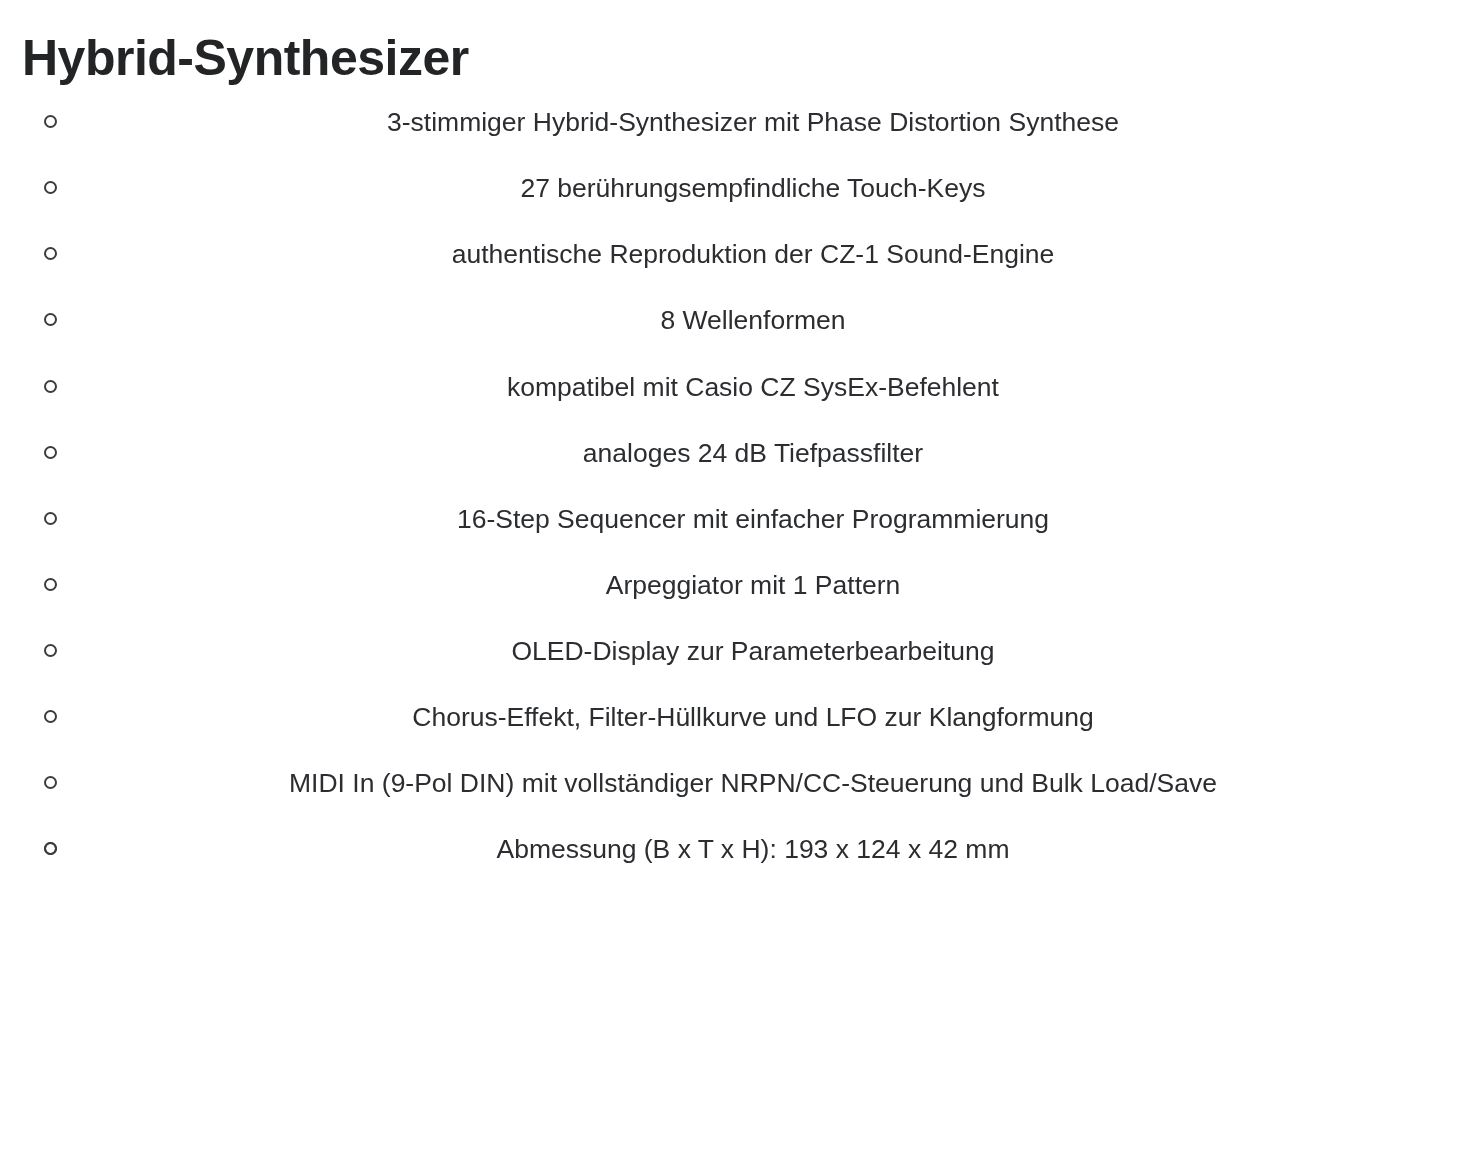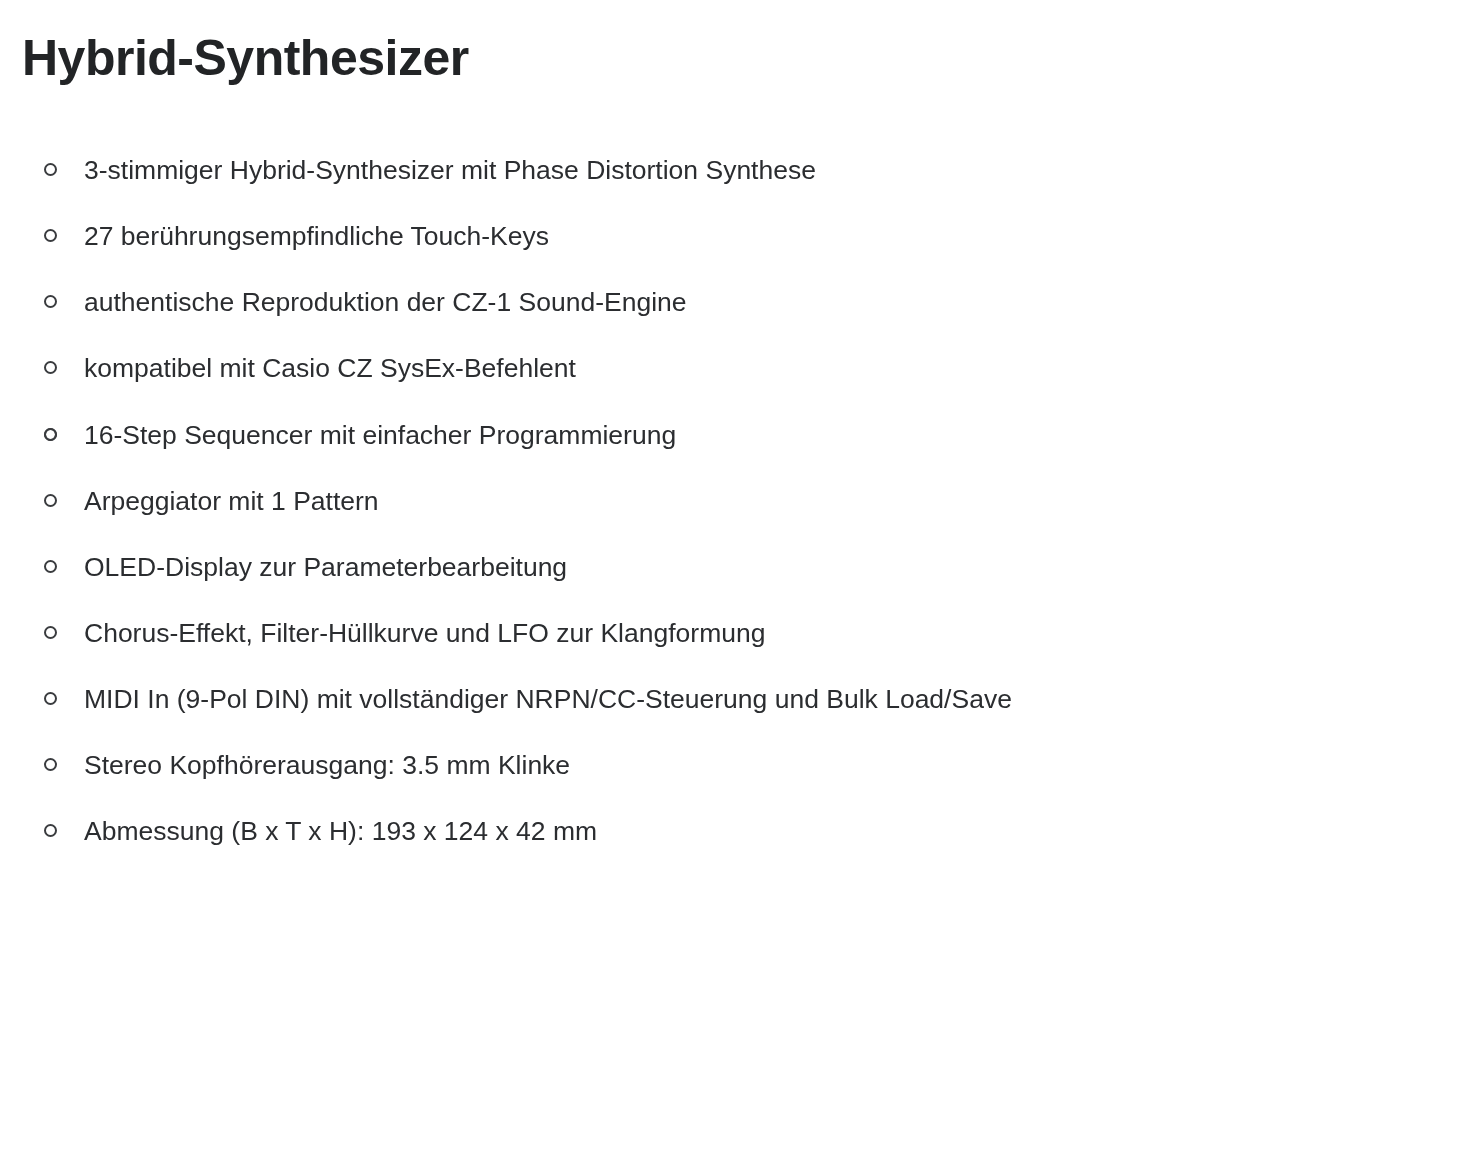--- a/index.html
+++ b/index.html
@@ -17,36 +17,37 @@
   .page {
     width: 1462px;
     box-sizing: border-box;
     padding: 30px 40px 20px 22px;
   }
   .product-title {
     font-size: 50px;
     line-height: 1.12;
     font-weight: 700;
     letter-spacing: -0.5px;
-    margin: 0 0 68px 0;
+    margin: 0 0 20px 0;
     color: #222426;
   }
   .feature-list {
     list-style: none;
     margin: 0;
     padding: 0;
   }
   .feature-item {
     position: relative;
     padding-left: 62px;
     margin-bottom: 33px;
     font-size: 26.5px;
     line-height: 1.25;
     color: #2b2d30;
     font-weight: 400;
+    text-align: center;
   }
   .feature-item:last-child {
     margin-bottom: 12px;
   }
   .bullet-marker {
     position: absolute;
     left: 22px;
     top: 9px;
     width: 13px;
     height: 13px;
@@ -72,24 +73,29 @@
     <li class="feature-item">
       <span class="bullet-marker"></span>
       <span class="feature-text">27 berührungsempfindliche Touch-Keys</span>
     </li>
     <li class="feature-item">
       <span class="bullet-marker"></span>
       <span class="feature-text">authentische Reproduktion der CZ-1 Sound-Engine</span>
     </li>
     <li class="feature-item">
       <span class="bullet-marker"></span>
+      <span class="feature-text">8 Wellenformen</span>
+    </li>
+    <li class="feature-item">
+      <span class="bullet-marker"></span>
       <span class="feature-text">kompatibel mit Casio CZ SysEx-Befehlent</span>
     </li>
     <li class="feature-item">
       <span class="bullet-marker"></span>
+      <span class="feature-text">analoges 24 dB Tiefpassfilter</span>
     </li>
     <li class="feature-item">
       <span class="bullet-marker"></span>
       <span class="feature-text">16-Step Sequencer mit einfacher Programmierung</span>
     </li>
     <li class="feature-item">
       <span class="bullet-marker"></span>
       <span class="feature-text">Arpeggiator mit 1 Pattern</span>
     </li>
     <li class="feature-item">
@@ -99,20 +105,19 @@
     <li class="feature-item">
       <span class="bullet-marker"></span>
       <span class="feature-text">Chorus-Effekt, Filter-Hüllkurve und LFO zur Klangformung</span>
     </li>
     <li class="feature-item">
       <span class="bullet-marker"></span>
       <span class="feature-text">MIDI In (9-Pol DIN) mit vollständiger NRPN/CC-Steuerung und Bulk Load/Save</span>
     </li>
     <li class="feature-item">
       <span class="bullet-marker"></span>
-      <span class="feature-text">Stereo Kopfhörerausgang: 3.5 mm Klinke</span>
     </li>
     <li class="feature-item">
       <span class="bullet-marker"></span>
       <span class="feature-text">Abmessung (B x T x H): 193 x 124 x 42 mm</span>
     </li>
   </ul>
 </div>
 
 </body></html>

